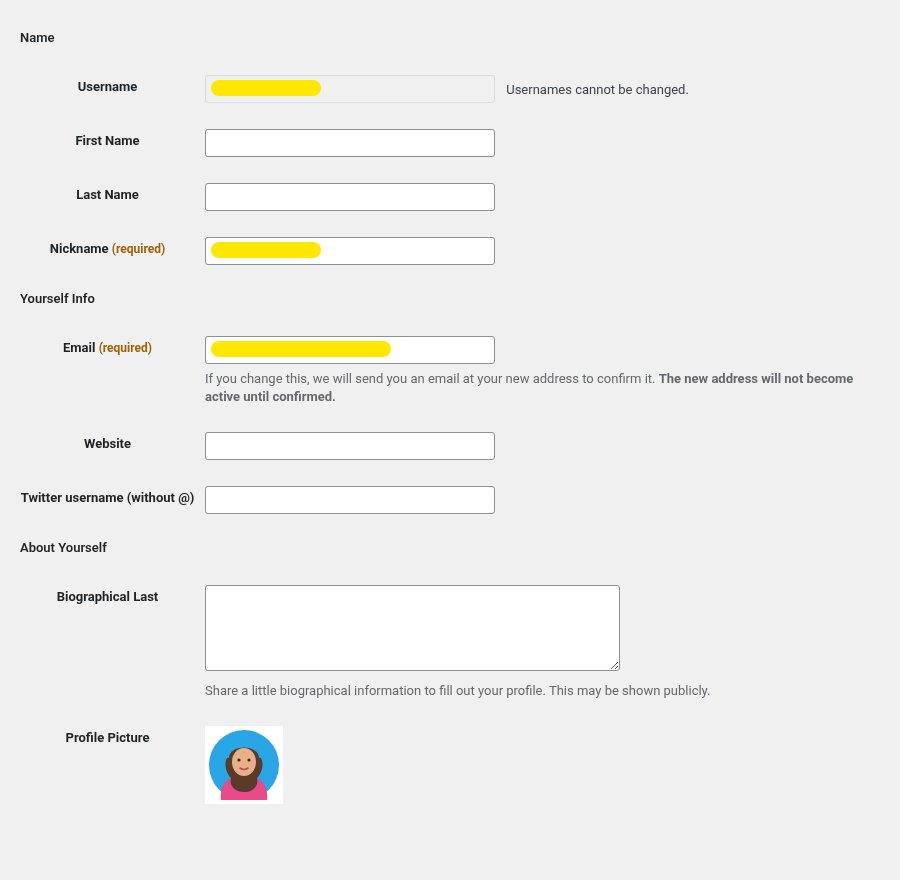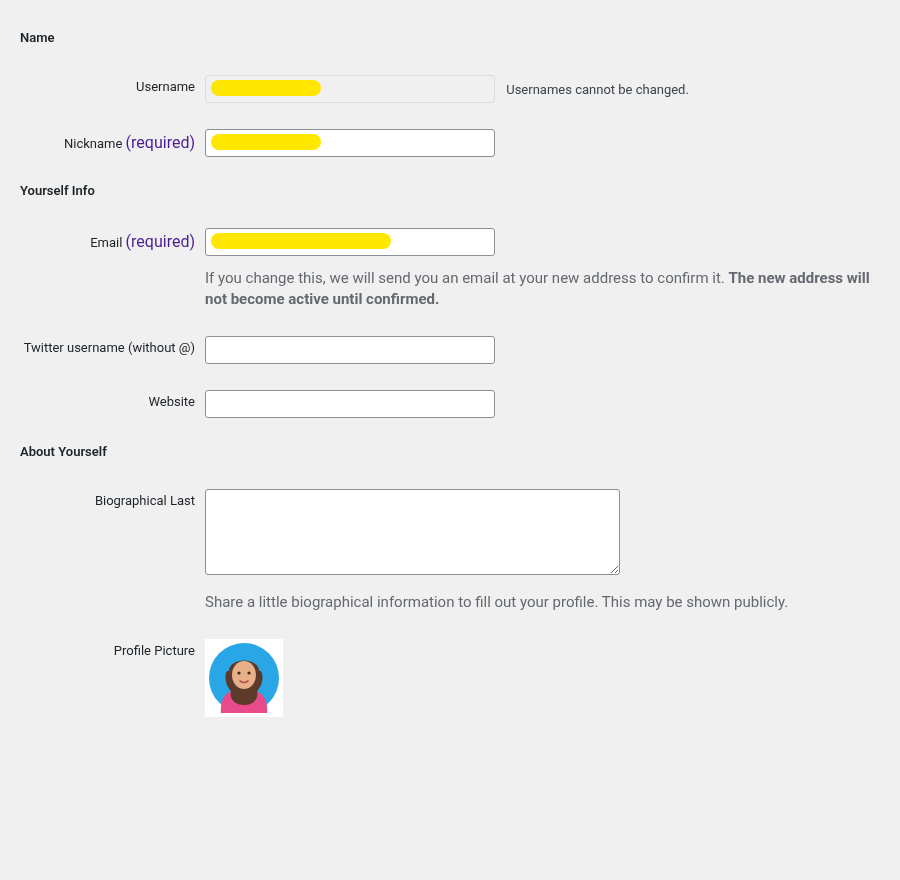--- a/index.html
+++ b/index.html
@@ -14,36 +14,36 @@
     h2 {
       font-size: 13px;
       font-weight: 600;
       margin: 10px 0 20px 0;
     }
     .form-table {
       width: 100%;
       border-collapse: collapse;
     }
     .form-table th {
-      text-align: right;
+      text-align: center;
       vertical-align: top;
-      font-weight: 400;
+      font-weight: 700;
       font-size: 13px;
       padding: 14px 10px 16px 0;
       width: 185px;
       line-height: 1.3;
     }
     .form-table td {
       vertical-align: top;
       padding: 10px 0 16px 0;
       line-height: 1.3;
     }
     .required {
-      font-size: 16px;
-      color: #4c1d95;
+      font-size: 12px;
+      color: #a16207;
     }
     input[type="text"], input[type="email"], input[type="url"], select, textarea {
       font-size: 14px;
       border: 1px solid #8c8f94;
       border-radius: 3px;
       padding: 3px 8px;
       line-height: 1.6;
       background: #fff;
       color: #2c3338;
     }
@@ -84,23 +84,23 @@
       border-top: 5px solid #2c3338;
       pointer-events: none;
     }
     textarea {
       width: 415px;
       height: 86px;
       resize: both;
       padding: 6px 8px;
     }
     .description {
-      font-size: 15px;
+      font-size: 13px;
       color: #646970;
-      margin-top: 12px;
+      margin-top: 6px;
       line-height: 1.4;
     }
     .inline-desc {
       font-size: 13px;
       color: #3c434a;
       margin-left: 8px;
     }
     .avatar-wrap {
       width: 78px;
       height: 78px;
@@ -125,20 +125,28 @@
   <tbody>
       <tr>
     <th><label>Username</label></th>
     <td>
       <div class="field-wrap">
         <input type="text" disabled="" value="" style="">
         <span class="redact" style="left:6px; top:5px; width:110px; height:16px;"></span>
       </div>
       <span class="inline-desc">Usernames cannot be changed.</span>
     </td>
+  </tr>
+  <tr>
+    <th><label>First Name</label></th>
+    <td><input type="text" value="" style=""></td>
+  </tr>
+  <tr>
+    <th><label>Last Name</label></th>
+    <td><input type="text" value="" style=""></td>
   </tr>
   <tr>
     <th>
       <label>
         <span>Nickname</span>
         <span class="required">(required)</span>
       </label>
     </th>
     <td>
       <div class="field-wrap">
@@ -165,26 +173,26 @@
       <div class="field-wrap">
         <input type="email" value="" style="">
         <span class="redact" style="left:6px; top:5px; width:180px; height:16px;"></span>
       </div>
       <p class="description">
         <span>If you change this, we will send you an email at your new address to confirm it. </span><strong>The new address will not become active until confirmed.</strong>
       </p>
     </td>
   </tr>
   <tr>
+    <th><label>Website</label></th>
+    <td><input type="url" value="" style=""></td>
+  </tr>
+  <tr>
     <th><label>Twitter username (without @)</label></th>
     <td><input type="text" value="" style=""></td>
-  </tr>
-  <tr>
-    <th><label>Website</label></th>
-    <td><input type="url" value="" style=""></td>
   </tr>
 </tbody>
   </table>
 
 <h2>About Yourself</h2>
 
 <table class="form-table">
   <tbody>
       <tr>
     <th><label>Biographical Last</label></th>

